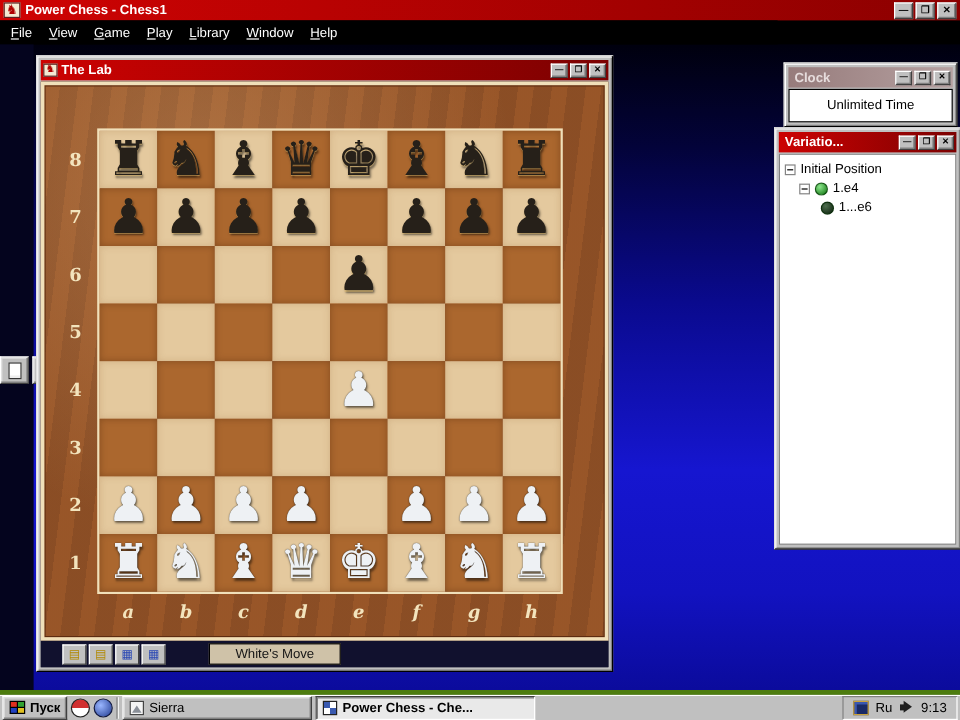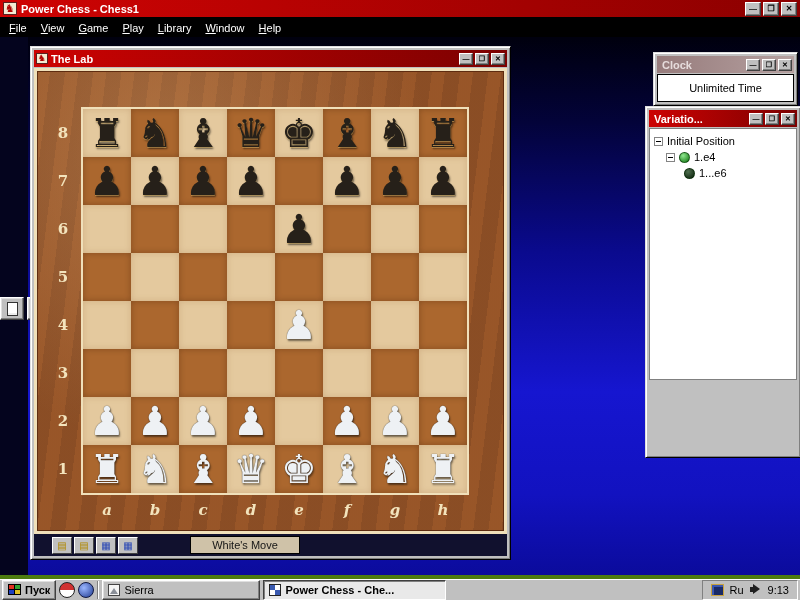--- a/index.html
+++ b/index.html
@@ -79,31 +79,31 @@
   .rank-label { height:48px; line-height:48px; text-align:center; color:#f3e4bd;
     font-family:"DejaVu Serif",serif; font-weight:bold; font-size:15px; }
   .files { position:absolute; left:46px; top:430px; display:flex; }
   .file-label { width:48px; text-align:center; color:#f3e4bd; font-family:"DejaVu Serif",serif;
     font-weight:bold; font-style:italic; font-size:15px; }
   .lab-status { position:absolute; left:0; bottom:0; width:473px; height:22px; background:#11112e;
     display:flex; align-items:center; padding-left:18px; gap:2px; }
   .lab-sbtn { width:20px; height:17px; background:#c0c0c0; border:1px solid; border-color:#fff #404040 #404040 #fff;
     font-size:10px; line-height:15px; text-align:center; flex:none; }
   .ic-y { color:#b08800; } .ic-b { color:#2846b4; }
-  .status-panel { margin-left:50px; width:110px; height:18px; background:#cfc2a8; border:1px solid #000;
+  .status-panel { margin-left:34px; width:110px; height:18px; background:#cfc2a8; border:1px solid #000;
     text-align:center; line-height:16px; color:#161616; }
 
   
   .clock-win { left:653px; top:52px; width:145px; height:54px; }
   .clock-body { margin-top:1px; height:28px; background:#fff; border:1px solid #000;
     display:flex; align-items:center; justify-content:center; color:#000; }
 
   
   .var-win { left:645px; top:106px; width:156px; height:352px; }
-  .var-body { margin-top:1px; height:252px; background:#fff; border:1px solid #808080; padding:4px 2px; }
+  .var-body { margin-top:1px; height:326px; background:#fff; border:1px solid #808080; padding:4px 2px; }
   .tree-row { display:flex; align-items:center; height:16px; color:#000; }
   .expand-box { width:9px; height:9px; background:#fff; border:1px solid #848484; position:relative; margin-right:4px; flex:none; }
   .expand-box::after { content:""; position:absolute; left:1px; right:1px; top:3px; height:1px; background:#000; }
   .ball { width:11px; height:11px; border-radius:50%; margin-right:4px; flex:none; border:1px solid rgba(0,40,0,.6); }
 
   
   .taskbar { position:absolute; left:0; bottom:0; width:800px; height:25px; background:#c0c0c0;
     border-top:4px solid #4d7c0f; box-shadow:inset 0 1px 0 #fff; display:flex; align-items:center; padding:0 2px; gap:3px; }
   .tb-btn { height:20px; background:#c0c0c0; border:1px solid; border-color:#fff #404040 #404040 #fff;
     box-shadow:inset -1px -1px 0 #808080, inset 1px 1px 0 #dfdfdf; display:flex; align-items:center; gap:4px; padding:0 5px; }

